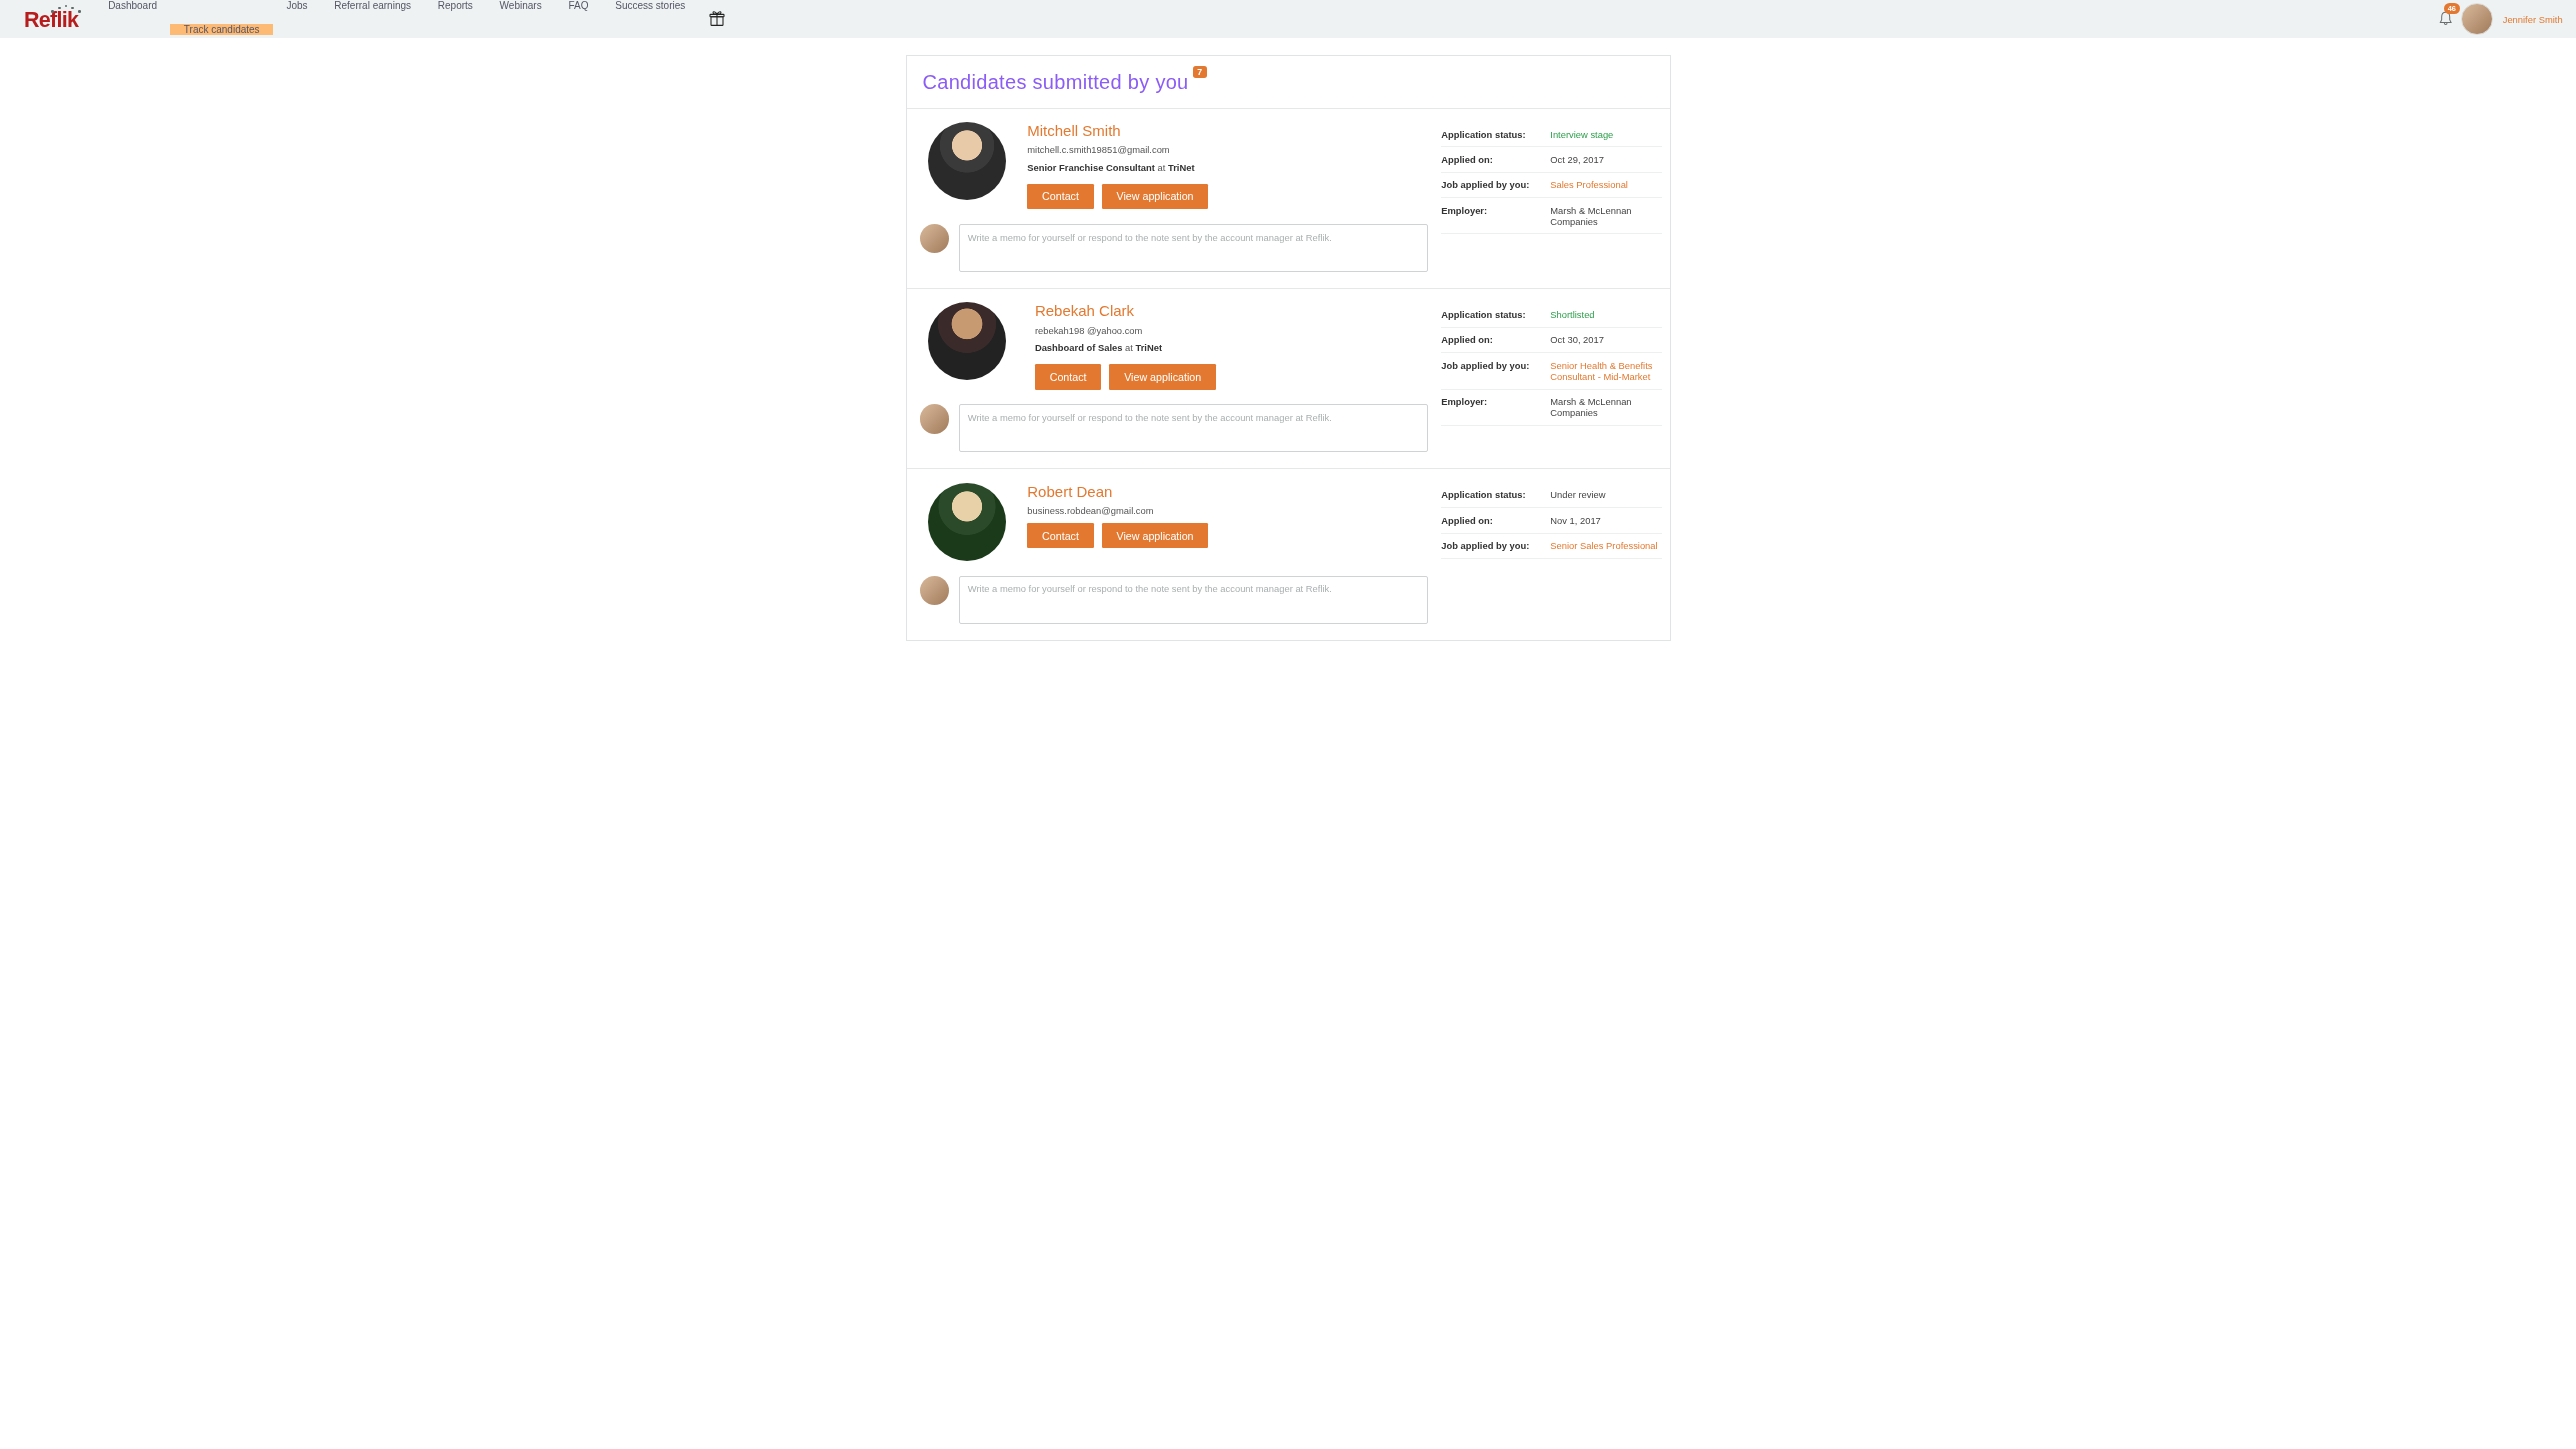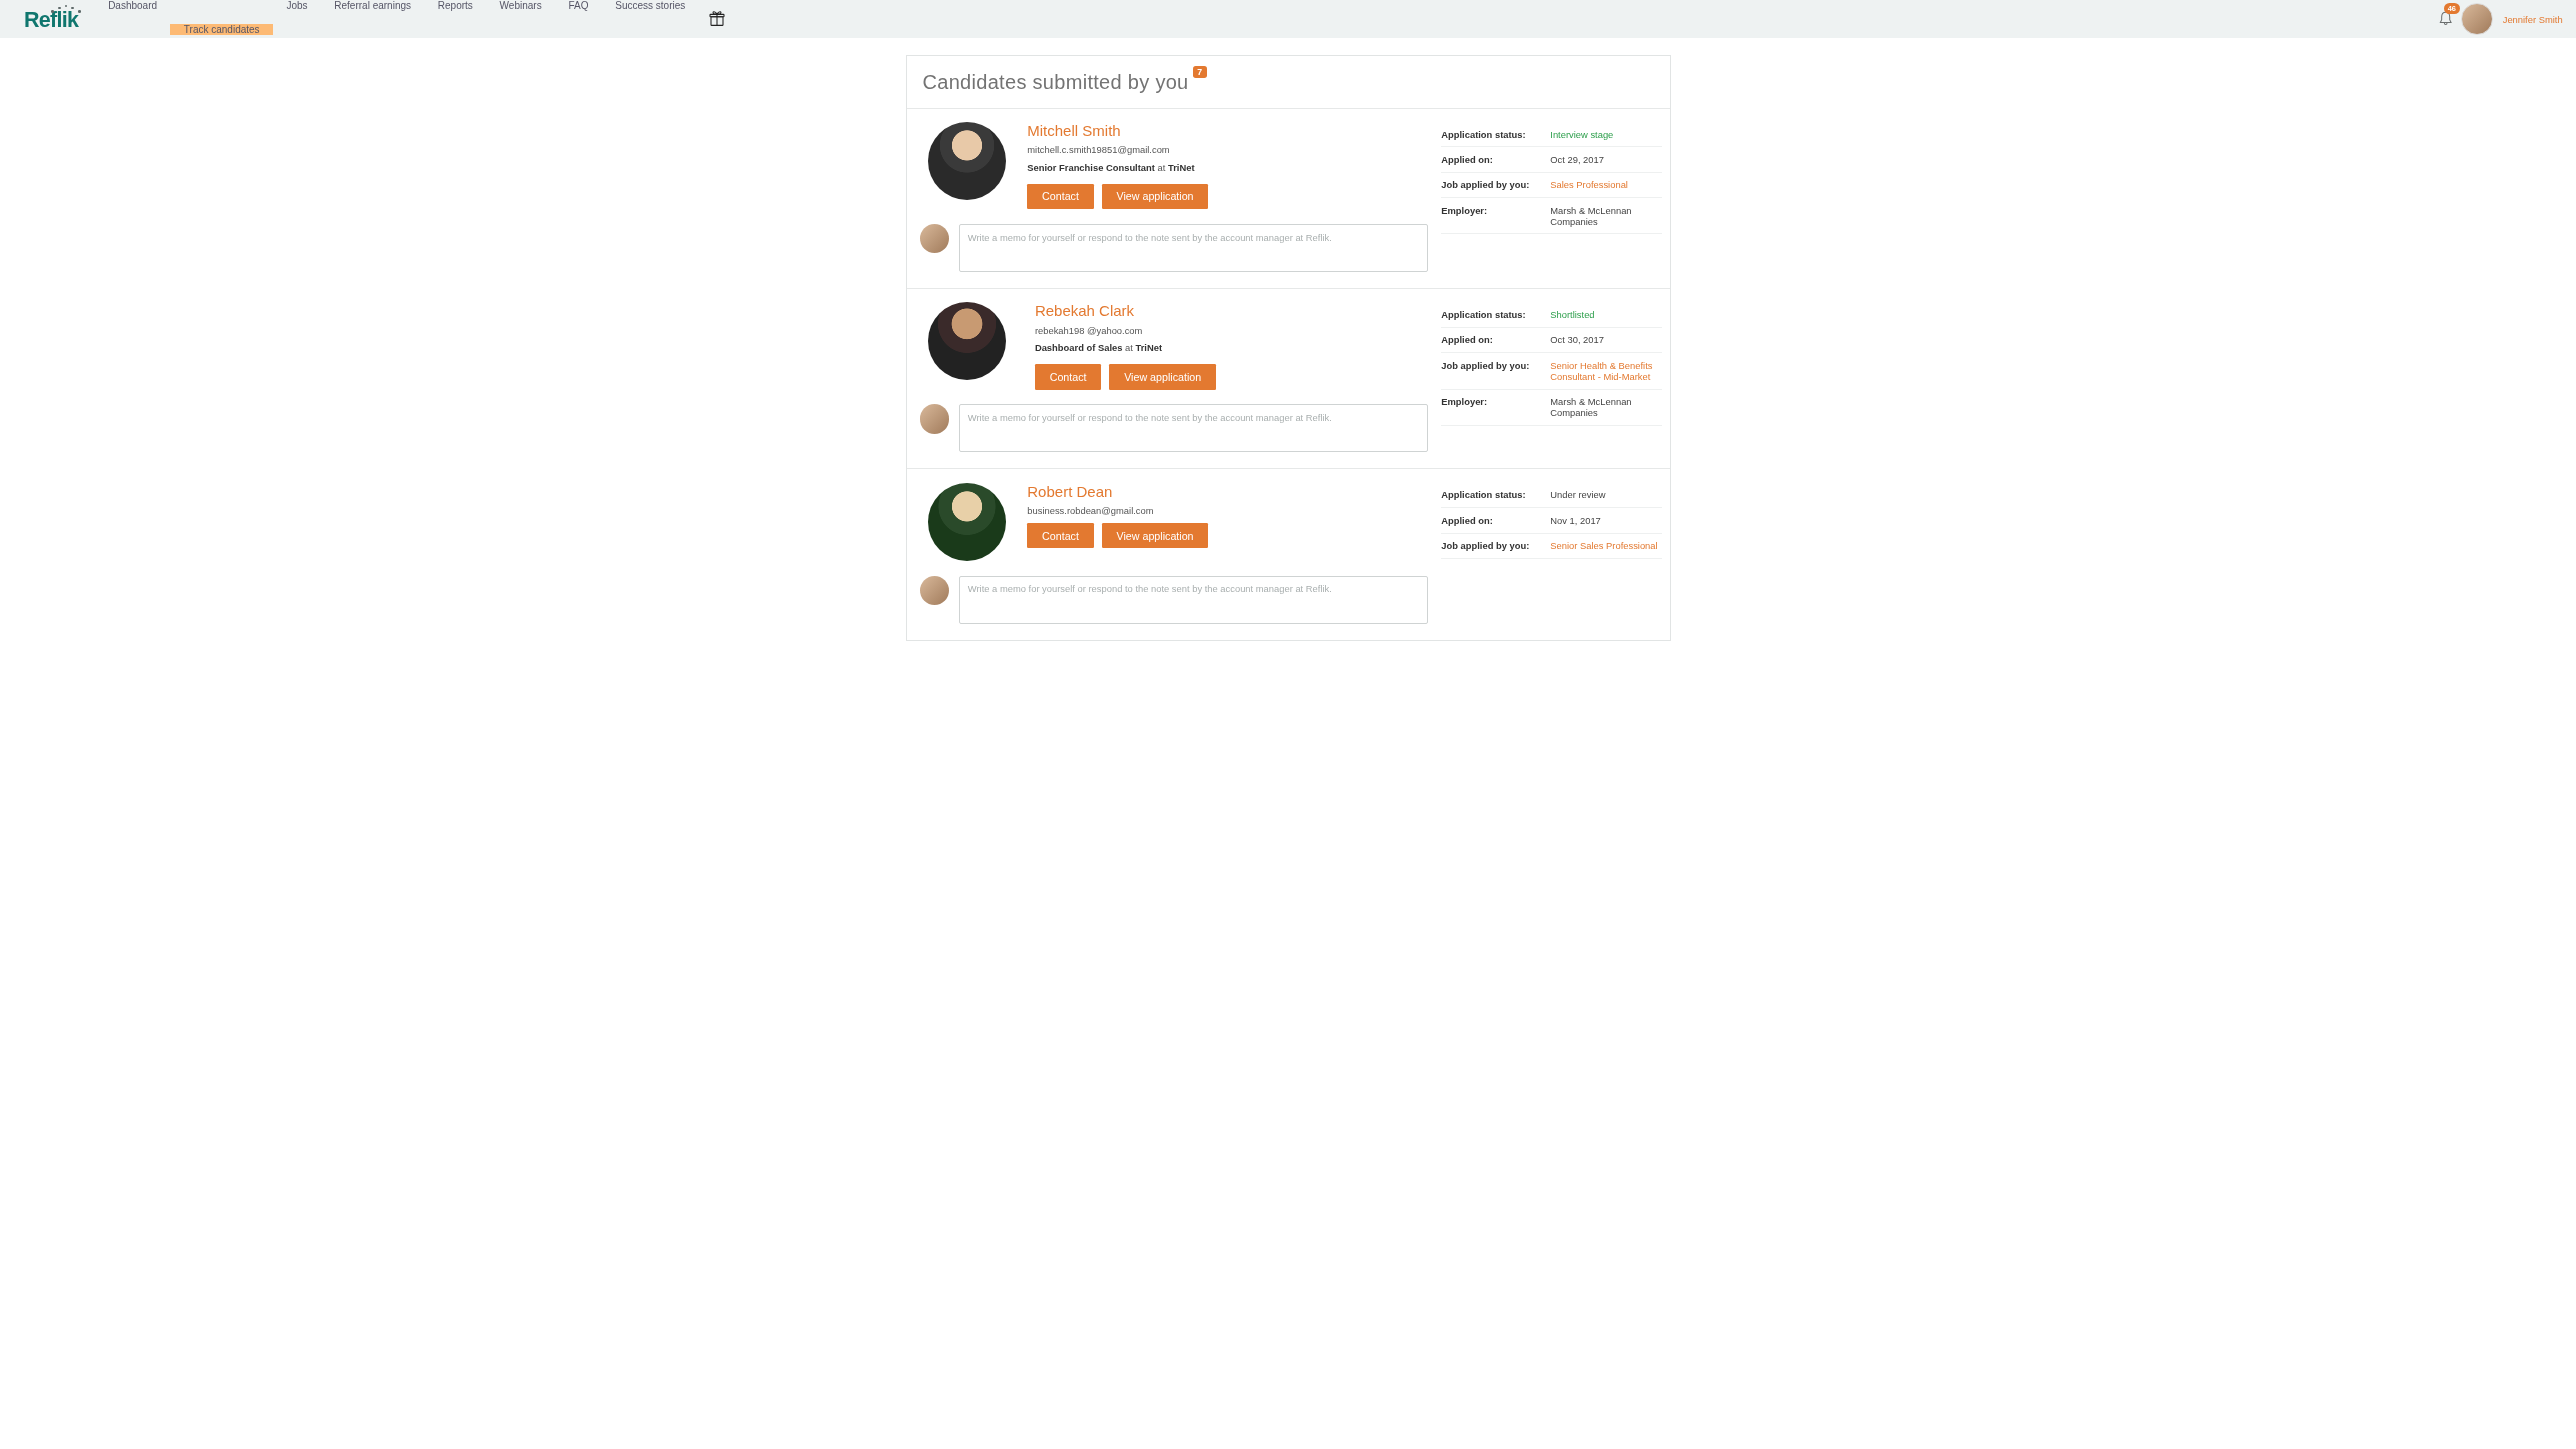--- a/index.html
+++ b/index.html
@@ -18,21 +18,21 @@
 }
 .logo {
   display: flex;
   align-items: flex-end;
   margin-right: 13.4px;
   cursor: pointer;
 }
 .logo-text {
   font-size: 21.5px;
   font-weight: 700;
-  color: #0f766e;
+  color: #b91c1c;
   letter-spacing: -0.7px;
 }
 .logo-dots {
   position: relative;
   width: 34px;
   height: 9.4px;
   margin-bottom: 19px;
   margin-left: -31px;
 }
 .logo-dots span {
@@ -105,21 +105,21 @@
 }
 .page-header {
   padding: 14.8px 16px 13.4px;
   border-bottom: 0.7px solid #e6e8e8;
   display: flex;
   align-items: flex-start;
 }
 .page-title {
   font-size: 20px;
   font-weight: 300;
-  color: #737373;
+  color: #8b5cf6;
   letter-spacing: 0.3px;
 }
 .count-badge {
   background: #e37930;
   color: #fff;
   font-size: 8.7px;
   font-weight: 600;
   padding: 1.3px 4.7px;
   border-radius: 2.7px;
   margin-left: 4px;

